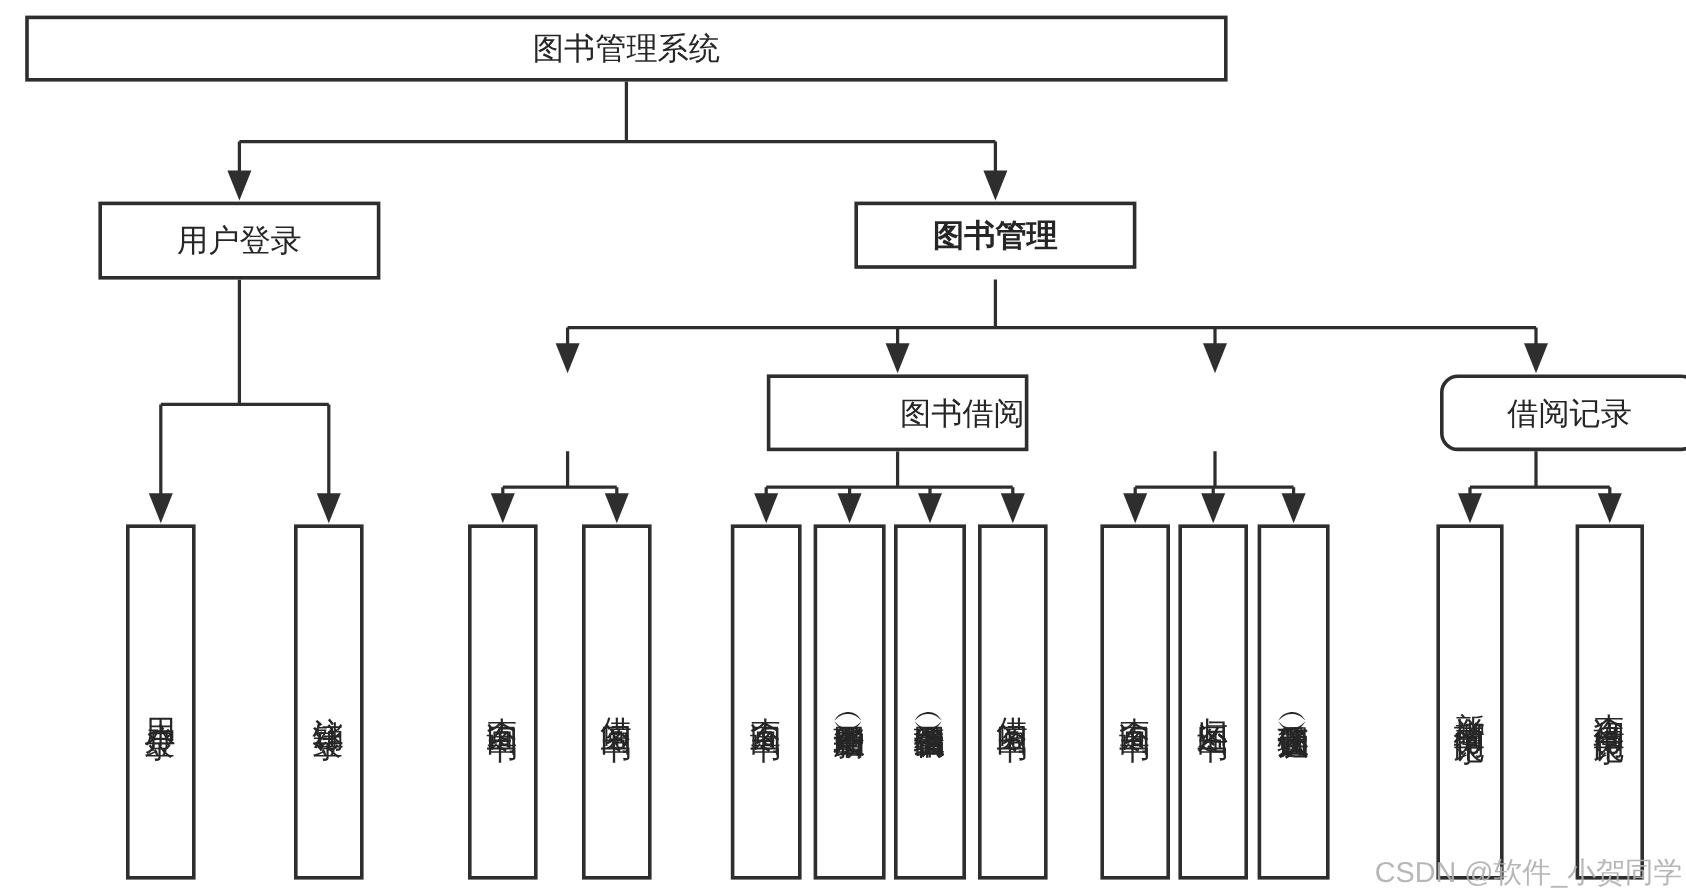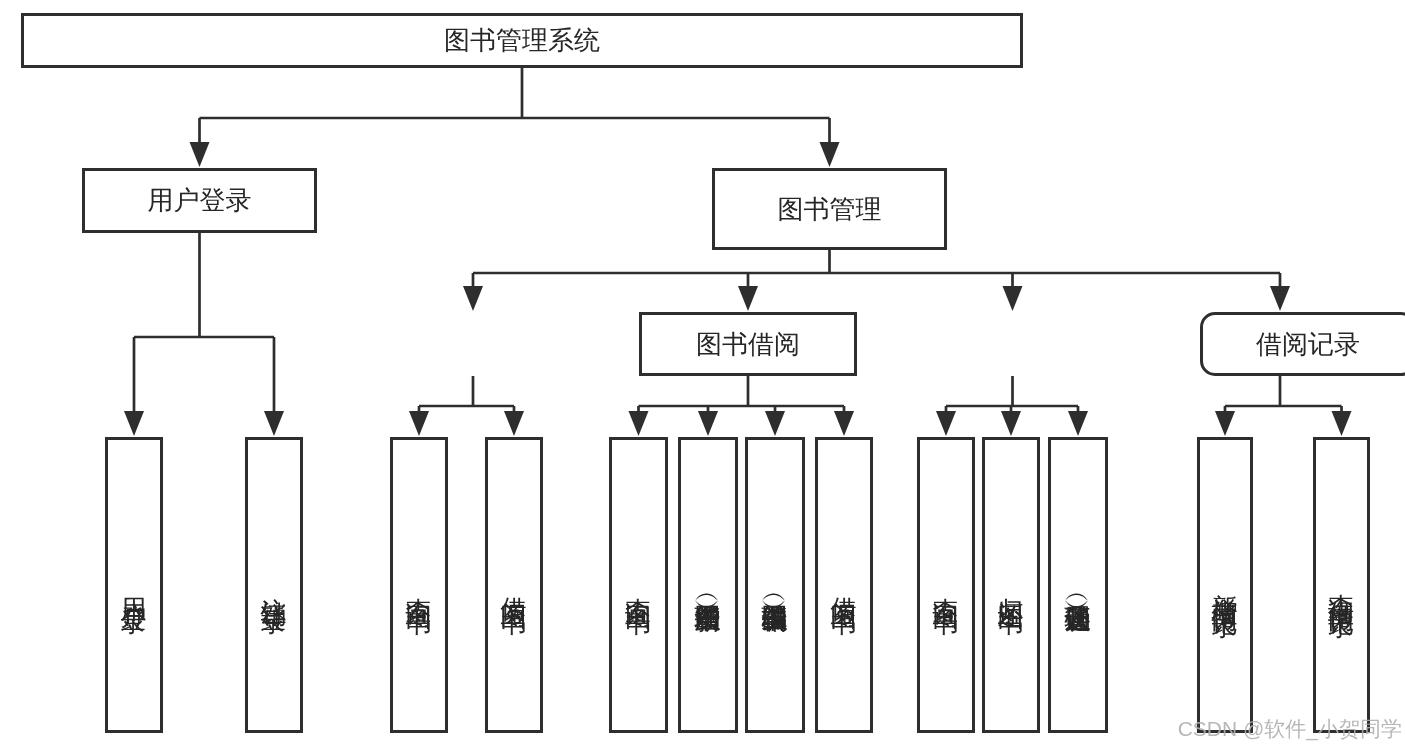--- a/index.html
+++ b/index.html
@@ -53,21 +53,21 @@
     font-size: 26px;
     letter-spacing: 4px;
     line-height: 1;
   }
   .vtext.long { letter-spacing: 0; }
   .watermark {
     position: absolute;
     right: 3px;
     bottom: 4px;
     z-index: 2;
-    font-size: 21px;
+    font-size: 24px;
     color: var(--watermark);
     opacity: 0.9;
     white-space: nowrap;
   }
 </style>
 </head>
 <body>
 
 <div class="stage">
 
@@ -114,25 +114,25 @@
     </g>
   </svg>
 
   <div class="node" style="left:21px; top:13px; width:1002px; height:55px;">
     <span>图书管理系统</span>
   </div>
 
   <div class="node" style="left:82px; top:168px; width:235px; height:65px;">
     <span>用户登录</span>
   </div>
-  <div class="node" style="left:712px; top:168px; width:235px; height:82px;">
+  <div class="node" style="left:712px; top:168px; width:235px; height:56px;font-weight:bold;">
     <span>图书管理</span>
   </div>
 
-  <div class="node" style="left:639px; top:312px; width:218px; height:64px;">
+  <div class="node" style="left:639px; top:312px; width:218px; height:64px;justify-content:flex-end;">
     <span>图书借阅</span>
   </div>
   <div class="node" style="left:1200px; top:312px; width:216px; height:64px;border-radius:15px;">
     <span>借阅记录</span>
   </div>
 
   <div class="node" style="left:105px; top:437px; width:58px; height:296px;">
     <span class="vtext">用户登录</span>
   </div>
   <div class="node" style="left:245px; top:437px; width:58px; height:296px;">

